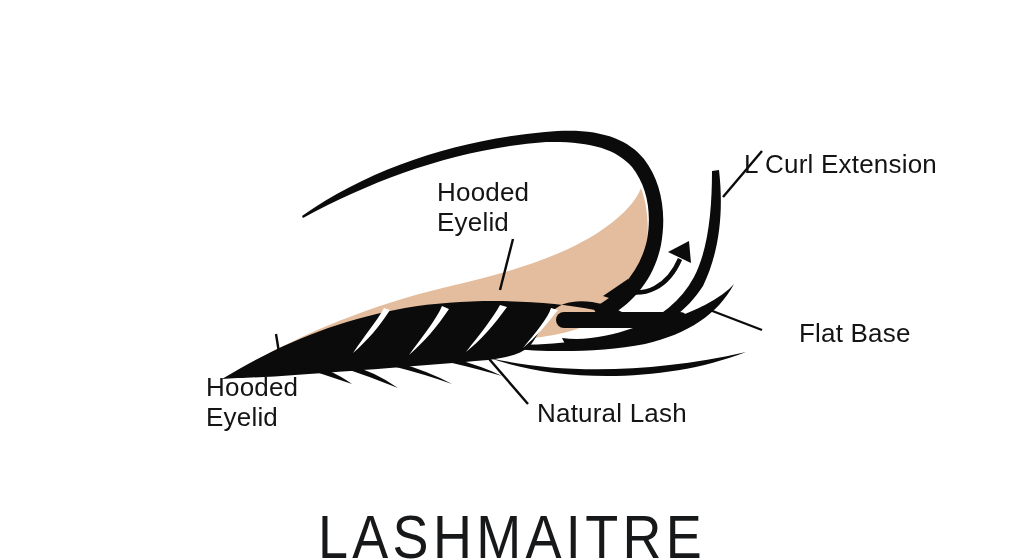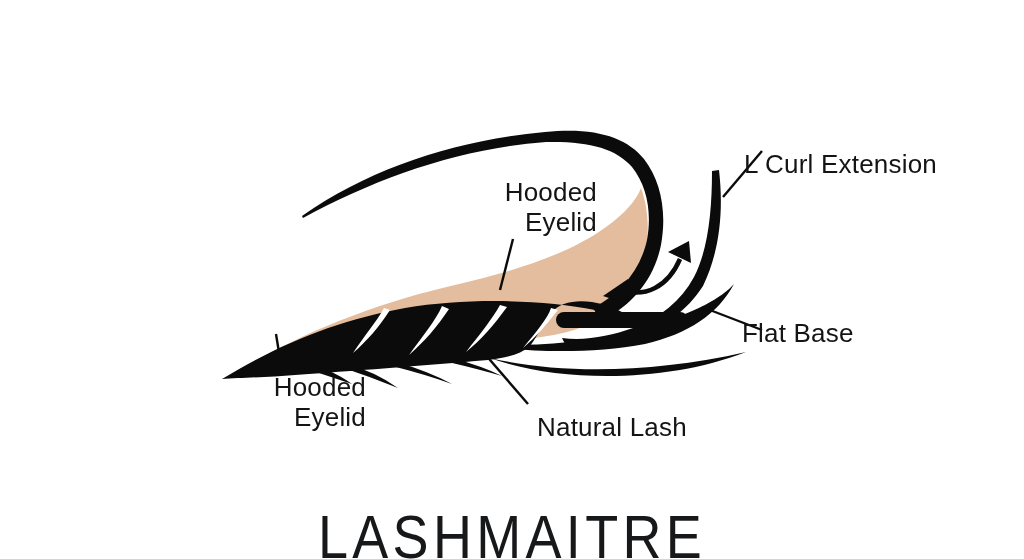--- a/index.html
+++ b/index.html
@@ -8,21 +8,21 @@
     font-family:"Liberation Sans", sans-serif;
   }
   .canvas{position:absolute;left:0;top:0;width:1024px;height:559px;background:#ffffff;}
   svg.art{position:absolute;left:0;top:0;}
   .label{
     position:absolute;
     font-size:26px;line-height:30px;color:#141414;
     letter-spacing:0.2px;white-space:nowrap;
   }
   .label .ln{display:block;}
-  .label-center{text-align:right;}
+  .label-center{text-align:left;}
   .wordmark{
     position:absolute;left:0;top:506px;width:1024px;
     text-align:center;
     font-size:62px;line-height:62px;font-weight:400;color:#17181a;
     letter-spacing:5px;
     transform:scaleX(0.87);
     transform-origin:50% 0;
   }
 </style>
 </head>
@@ -80,23 +80,23 @@
     <path stroke="#0b0b0b" stroke-width="2.4" d="M276,334 L282,371"></path>
   </svg>
 
   <div class="label label-center" style="left:437px;top:177px;width:160px;">
     <span class="ln">Hooded</span>
     <span class="ln">Eyelid</span>
   </div>
 
   <div class="label" style="left:744px;top:120px;margin-top:29px;">L Curl Extension</div>
 
-  <div class="label" style="left:742px;top:318px;">Flat Base</div>
+  <div class="label" style="left:799px;top:318px;">Flat Base</div>
 
-  <div class="label" style="left:537px;top:412px;">Natural Lash</div>
+  <div class="label" style="left:537px;top:398px;">Natural Lash</div>
 
   <div class="label label-center" style="left:206px;top:372px;width:160px;">
     <span class="ln">Hooded</span>
     <span class="ln">Eyelid</span>
   </div>
 
   <div class="wordmark">LASHMAITRE</div>
 
 </div>
 

